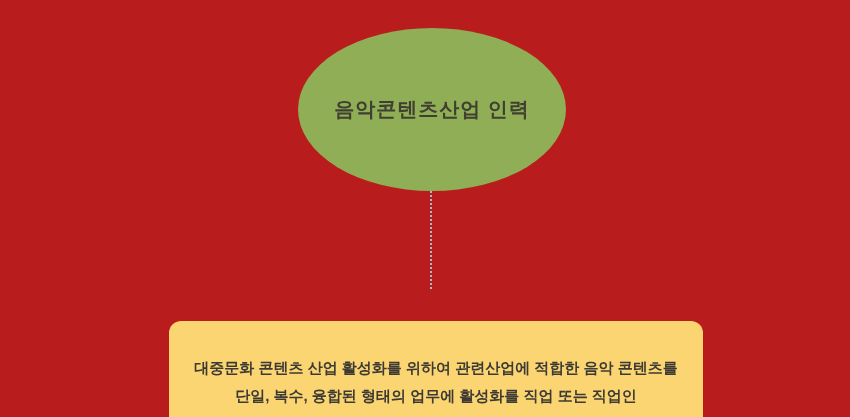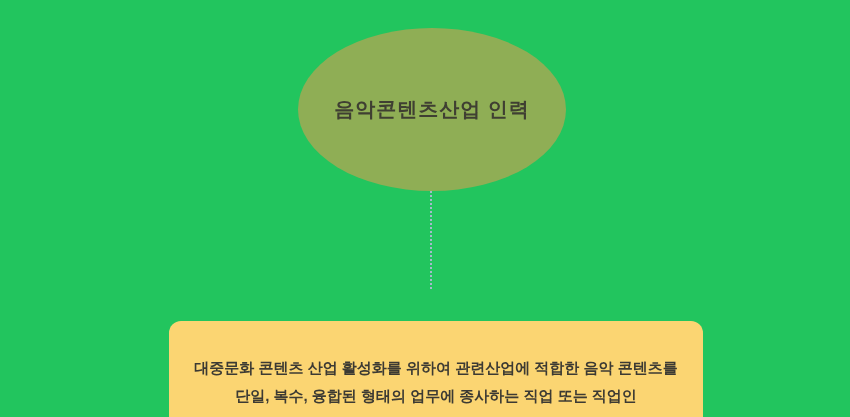--- a/index.html
+++ b/index.html
@@ -7,21 +7,21 @@
     width: 850px;
     height: 417px;
     background: #ffffff;
     font-family: "Liberation Sans", sans-serif;
     overflow: hidden;
   }
   .canvas {
     position: relative;
     width: 850px;
     height: 417px;
-    background: #22c55e;
+    background: #b91c1c;
   }
   .top-ellipse {
     position: absolute;
     left: 298px;
     top: 28px;
     width: 268px;
     height: 163px;
     background: #8fae55;
     border-radius: 50%;
     display: flex;
@@ -74,16 +74,16 @@
 <div class="canvas">
 
   <div class="top-ellipse" style="background: rgb(143, 174, 85);">
     <span class="ellipse-label">음악콘텐츠산업 인력</span>
   </div>
 
   <div class="connector"></div>
 
   <div class="bottom-box" style="background: rgb(251, 213, 114);">
     <div class="box-line">대중문화 콘텐츠 산업 활성화를 위하여 관련산업에 적합한 음악 콘텐츠를</div>
-    <div class="box-line">단일, 복수, 융합된 형태의 업무에 종사하는 직업 또는 직업인</div>
+    <div class="box-line">단일, 복수, 융합된 형태의 업무에 활성화를 직업 또는 직업인</div>
   </div>
 
 </div>
 
 </body></html>

